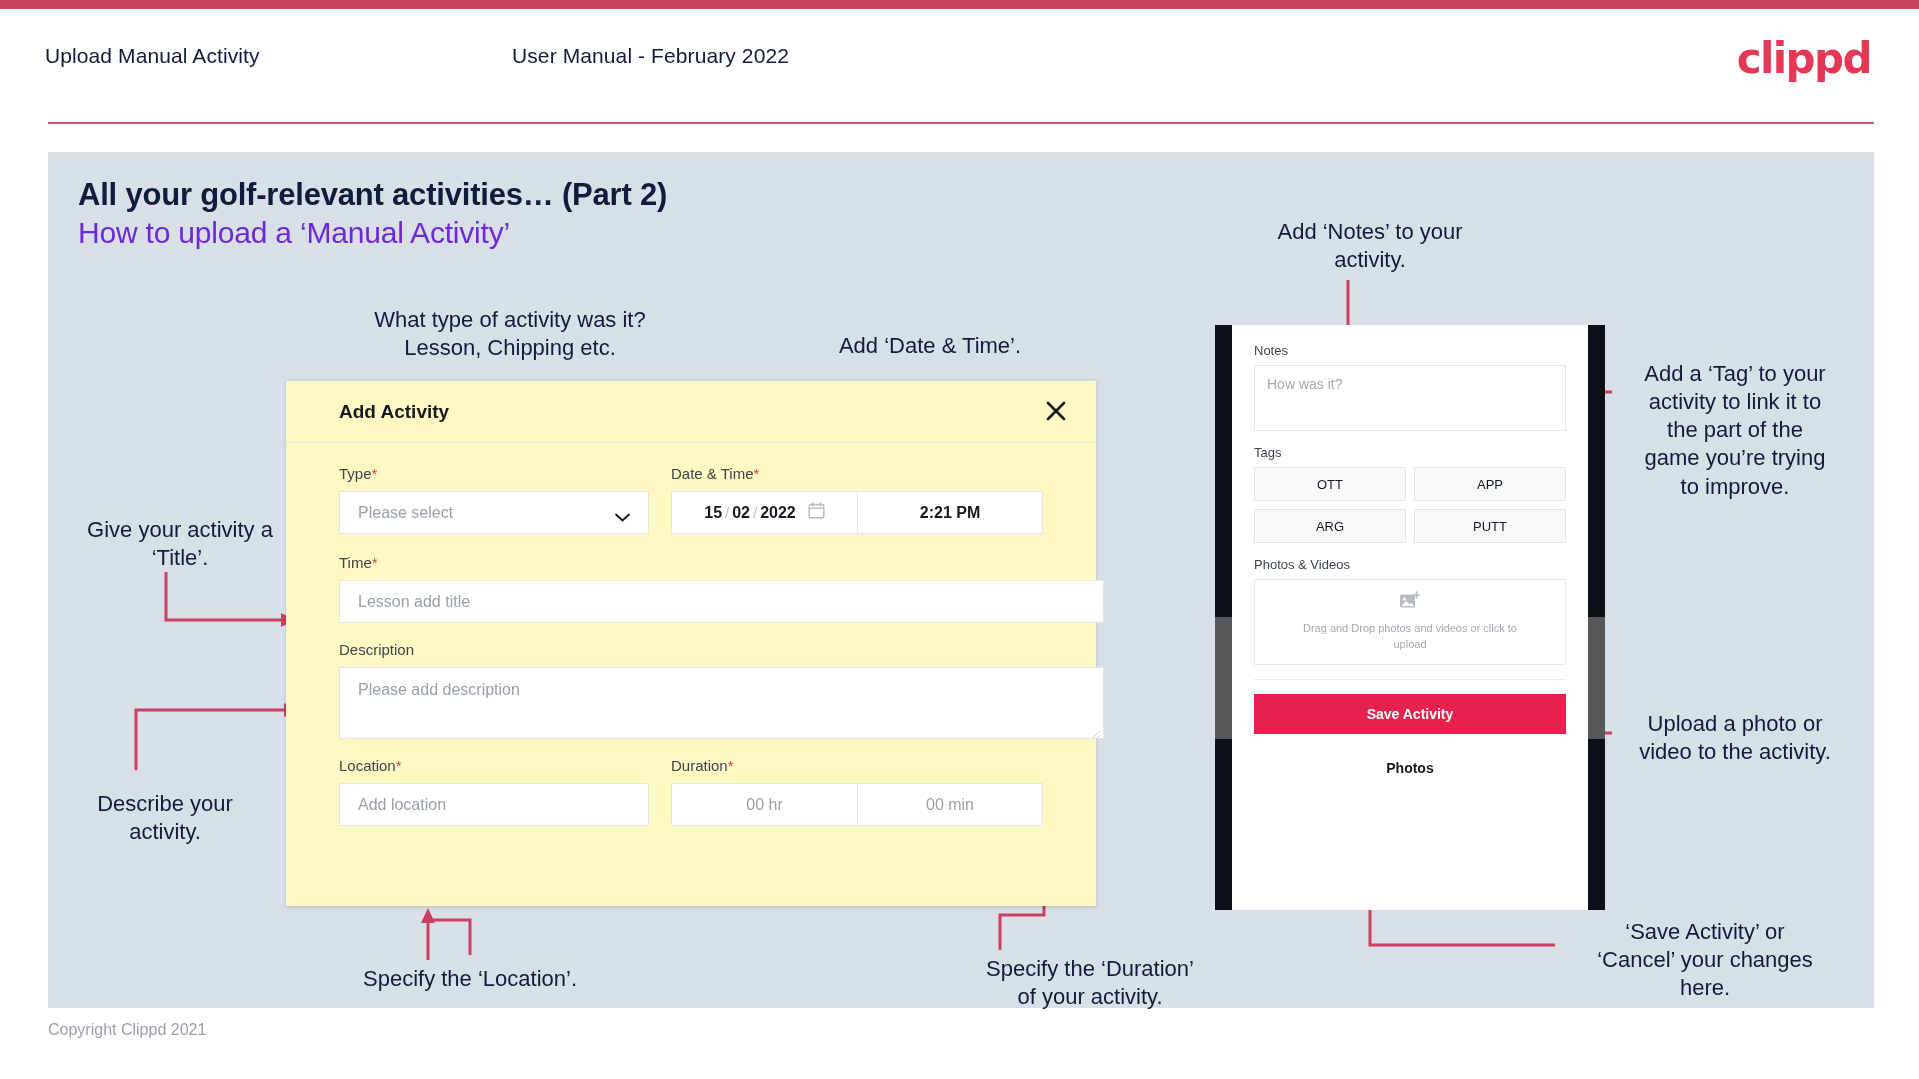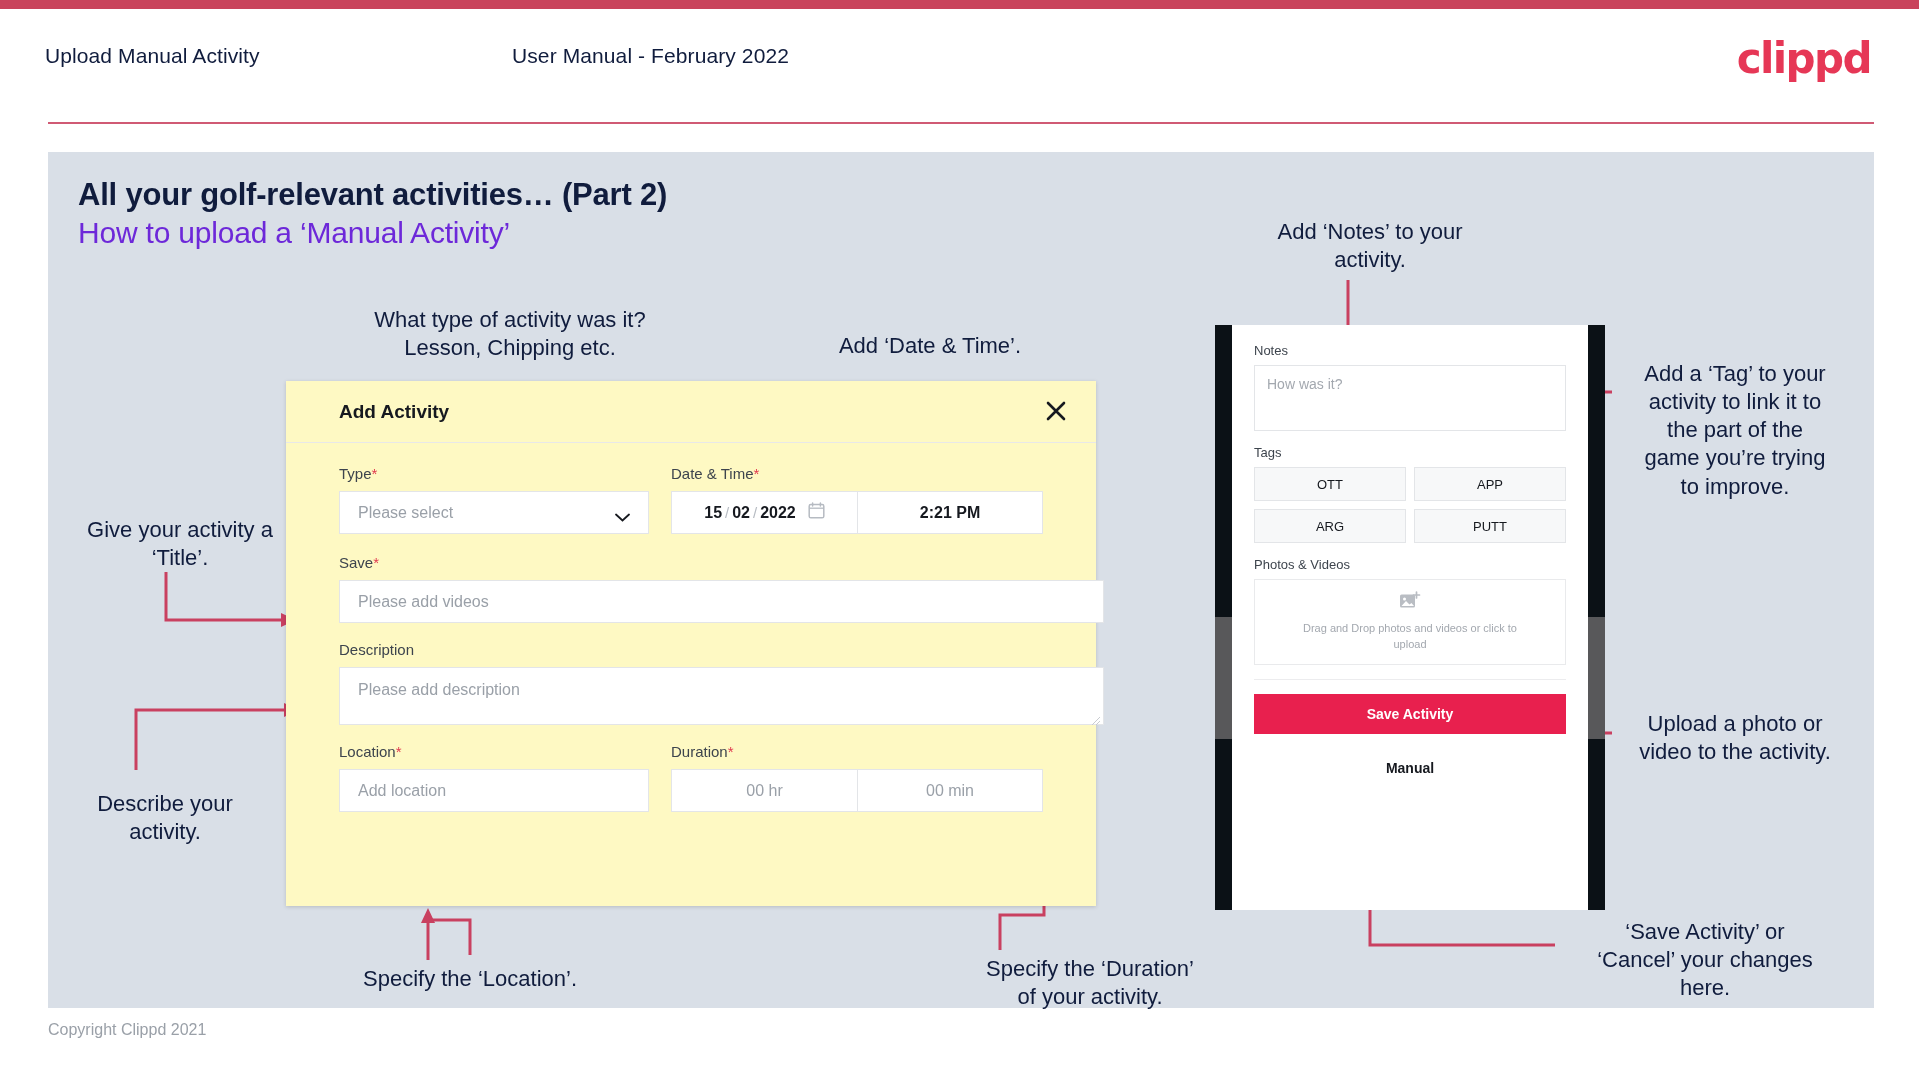--- a/index.html
+++ b/index.html
@@ -120,21 +120,21 @@
   .date-num { font-size: 16px; font-weight: 700; color: #16191f; }
   .date-sep { font-size: 15px; color: #b6bbc2; }
   .cal-ico { margin-left: 9px; }
   .time-box {
     width: 186px; height: 43px; border: 1px solid #e3e5e8;
     display: flex; align-items: center; justify-content: center;
     font-size: 16px; font-weight: 700; color: #16191f; background: #fff;
   }
 
   .textarea {
-    width: 765px; height: 58px; border: 1px solid #e3e5e8; background: #fff;
+    width: 765px; height: 72px; border: 1px solid #e3e5e8; background: #fff;
     padding: 13px 18px; font-size: 16px; color: #9aa0a8;
     position: relative;
   }
   .ta-grip {
     position: absolute; right: 2px; bottom: 2px; width: 10px; height: 10px;
   }
 
   .durwrap { display: flex; width: 372px; }
   .dur-box {
     width: 186px; height: 43px; border: 1px solid #e3e5e8;
@@ -331,23 +331,23 @@
                 </svg>
               </span>
             </div>
             <div class="time-box">2:21 PM</div>
           </div>
         </div>
       </div>
 
       <div class="mt20">
         <div class="field-label">
-          <span>Save</span><span class="req">*</span>
-        </div>
-        <div class="input full">Please add videos</div>
+          <span>Time</span><span class="req">*</span>
+        </div>
+        <div class="input full">Lesson add title</div>
       </div>
 
       <div class="mt18">
         <div class="field-label">Description</div>
         <div class="textarea">
           <span>Please add description</span>
           <span class="ta-grip">
             <svg width="10" height="10" viewBox="0 0 10 10">
                 <path d="M9 1 L1 9 M9 5 L5 9" stroke="#c9ccd1" stroke-width="1"></path>
               </svg>
@@ -405,19 +405,19 @@
             <path d="M2.5 15 L7 10 L10.5 13.5 L12.5 12 L15 15 Z" fill="#ffffff"></path>
             <path d="M17.5 1 L17.5 7 M14.5 4 L20.5 4" stroke="#b9bdc3" stroke-width="1.7" stroke-linecap="round"></path>
           </svg>
         </span>
         <span class="p-drop-text">Drag and Drop photos and videos or click to upload</span>
       </div>
 
       <div class="p-divider"></div>
 
       <div class="p-save">Save Activity</div>
-      <div class="p-cancel">Manual</div>
+      <div class="p-cancel">Photos</div>
     </div>
   </div>
 
   <div class="footer">Copyright Clippd 2021</div>
 
 </div>
 
 </body></html>

